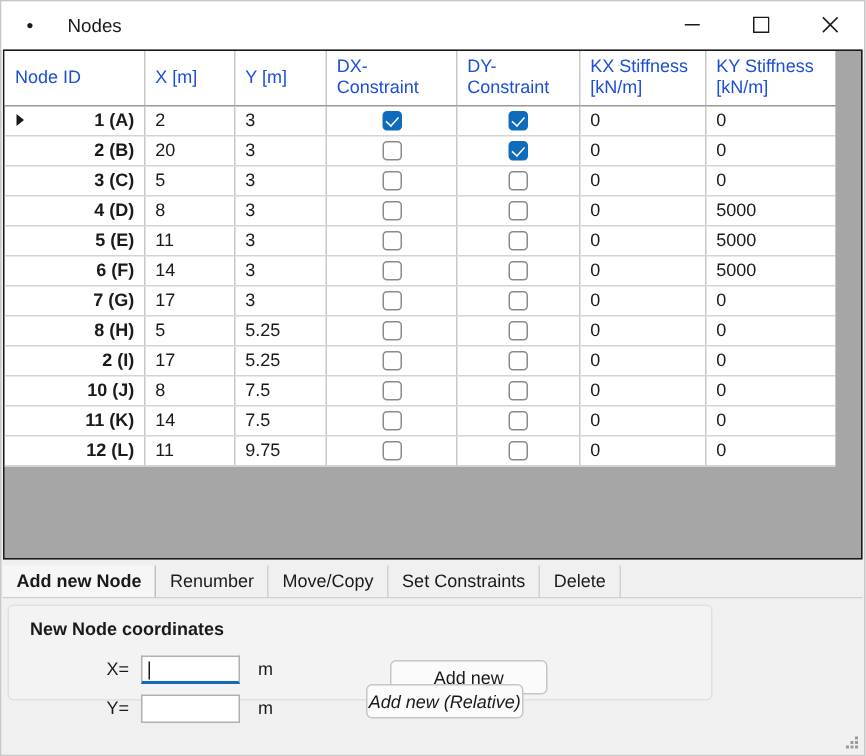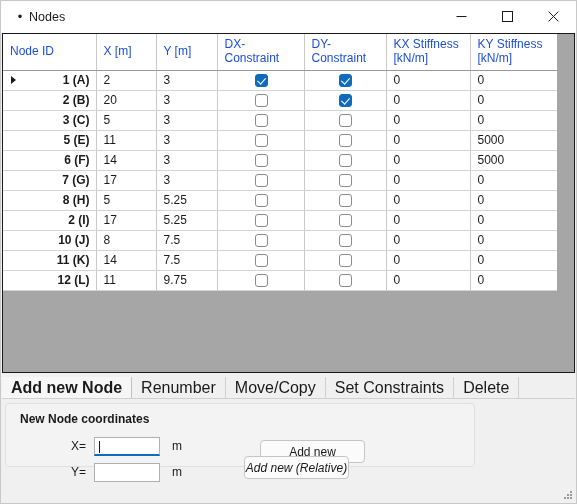--- a/index.html
+++ b/index.html
@@ -40,21 +40,21 @@
   .title-dot {
     width: 10px;
     margin-left: 14px;
     text-align: center;
     font-size: 13px;
     line-height: 1;
     color: #1a1a1a;
     user-select: none;
   }
   .title-text {
-    margin-left: 4px;
+    margin-left: 20px;
     font-size: 12.5px;
     color: #1a1a1a;
   }
   .win-controls {
     position: absolute;
     right: 0; top: 0;
     height: 31px;
     display: flex;
   }
   .win-btn {
@@ -173,21 +173,21 @@
   .tabstrip {
     display: flex;
     align-items: flex-end;
     height: 21px;
     min-height: 21px;
     margin: 4px 1px 0 1px;
     border-bottom: 1px solid #d0d0d0;
     background: #f0f0f0;
   }
   .tab {
-    font-size: 16px;
+    font-size: 12px;
     color: #1a1a1a;
     padding: 3px 9px 3px 9px;
     height: 21px;
     box-sizing: border-box;
     border-right: 1px solid #d0d0d0;
     cursor: default;
     white-space: nowrap;
     line-height: 15px;
   }
   .tab.active {
@@ -372,20 +372,29 @@
           <tr>
             <td class="c-id"><span>3 (C)</span></td>
             <td>5</td>
             <td>3</td>
             <td class="c-check"><span class="cbox"></span></td>
             <td class="c-check"><span class="cbox"></span></td>
             <td>0</td>
             <td>0</td>
           </tr>
           <tr>
+            <td class="c-id"><span>4 (D)</span></td>
+            <td>8</td>
+            <td>3</td>
+            <td class="c-check"><span class="cbox"></span></td>
+            <td class="c-check"><span class="cbox"></span></td>
+            <td>0</td>
+            <td>5000</td>
+          </tr>
+          <tr>
             <td class="c-id"><span>5 (E)</span></td>
             <td>11</td>
             <td>3</td>
             <td class="c-check"><span class="cbox"></span></td>
             <td class="c-check"><span class="cbox"></span></td>
             <td>0</td>
             <td>5000</td>
           </tr>
           <tr>
             <td class="c-id"><span>6 (F)</span></td>

